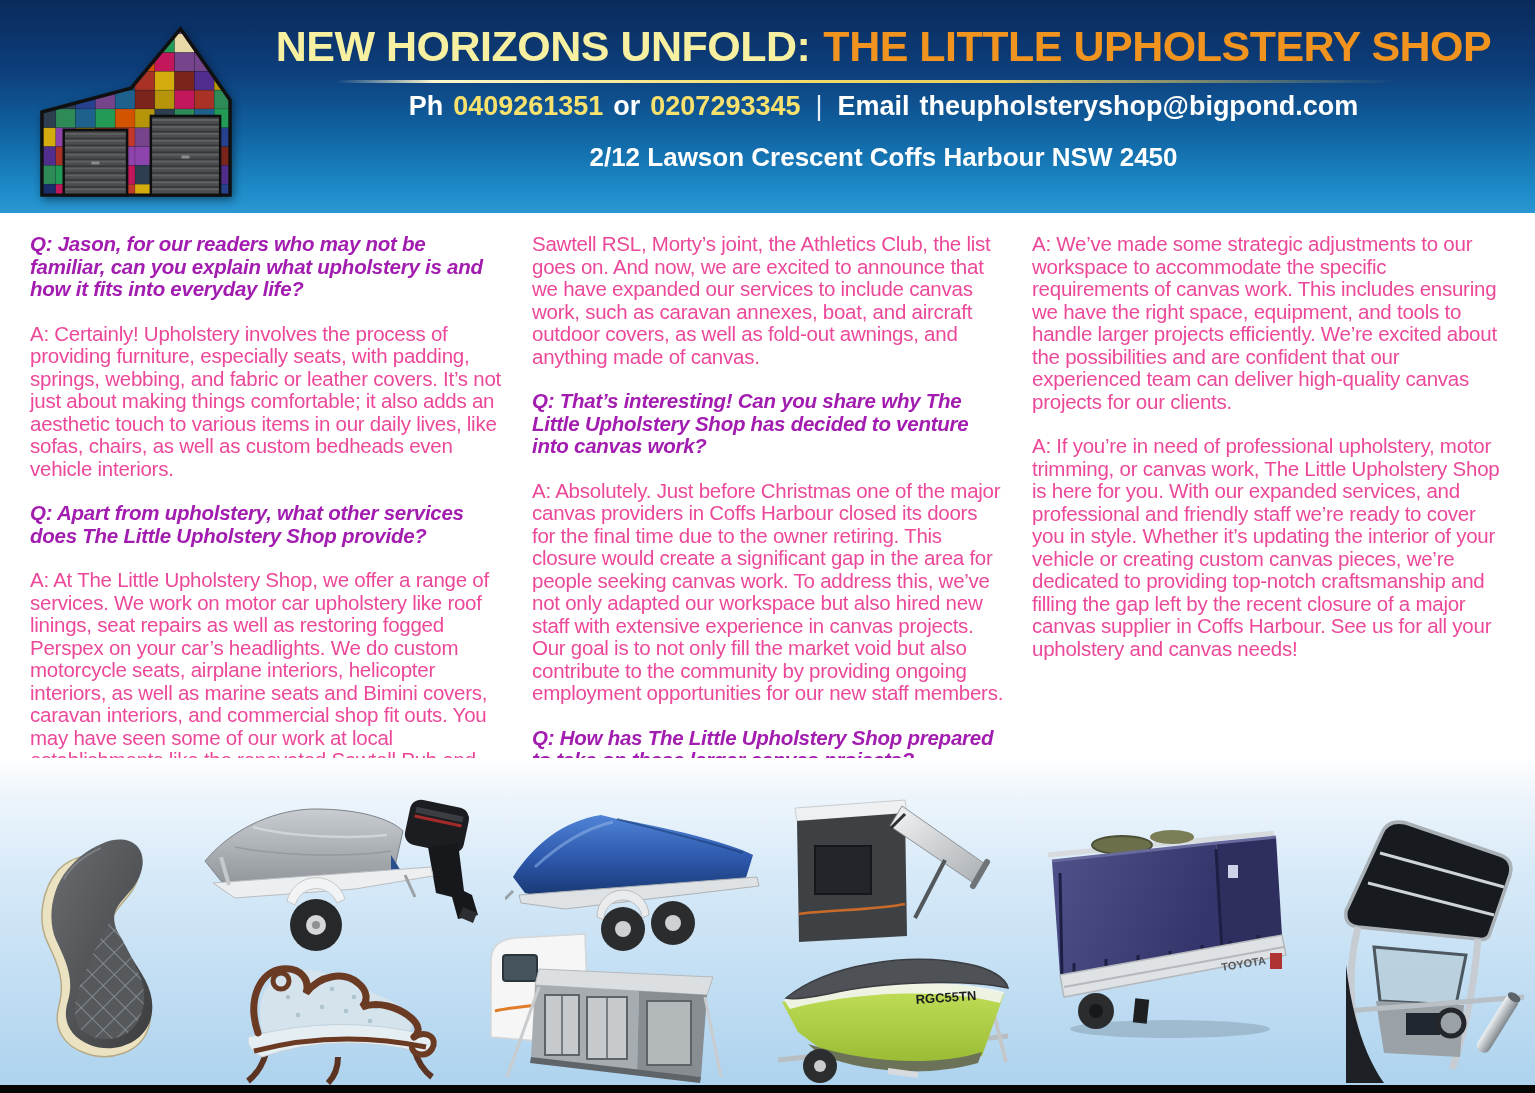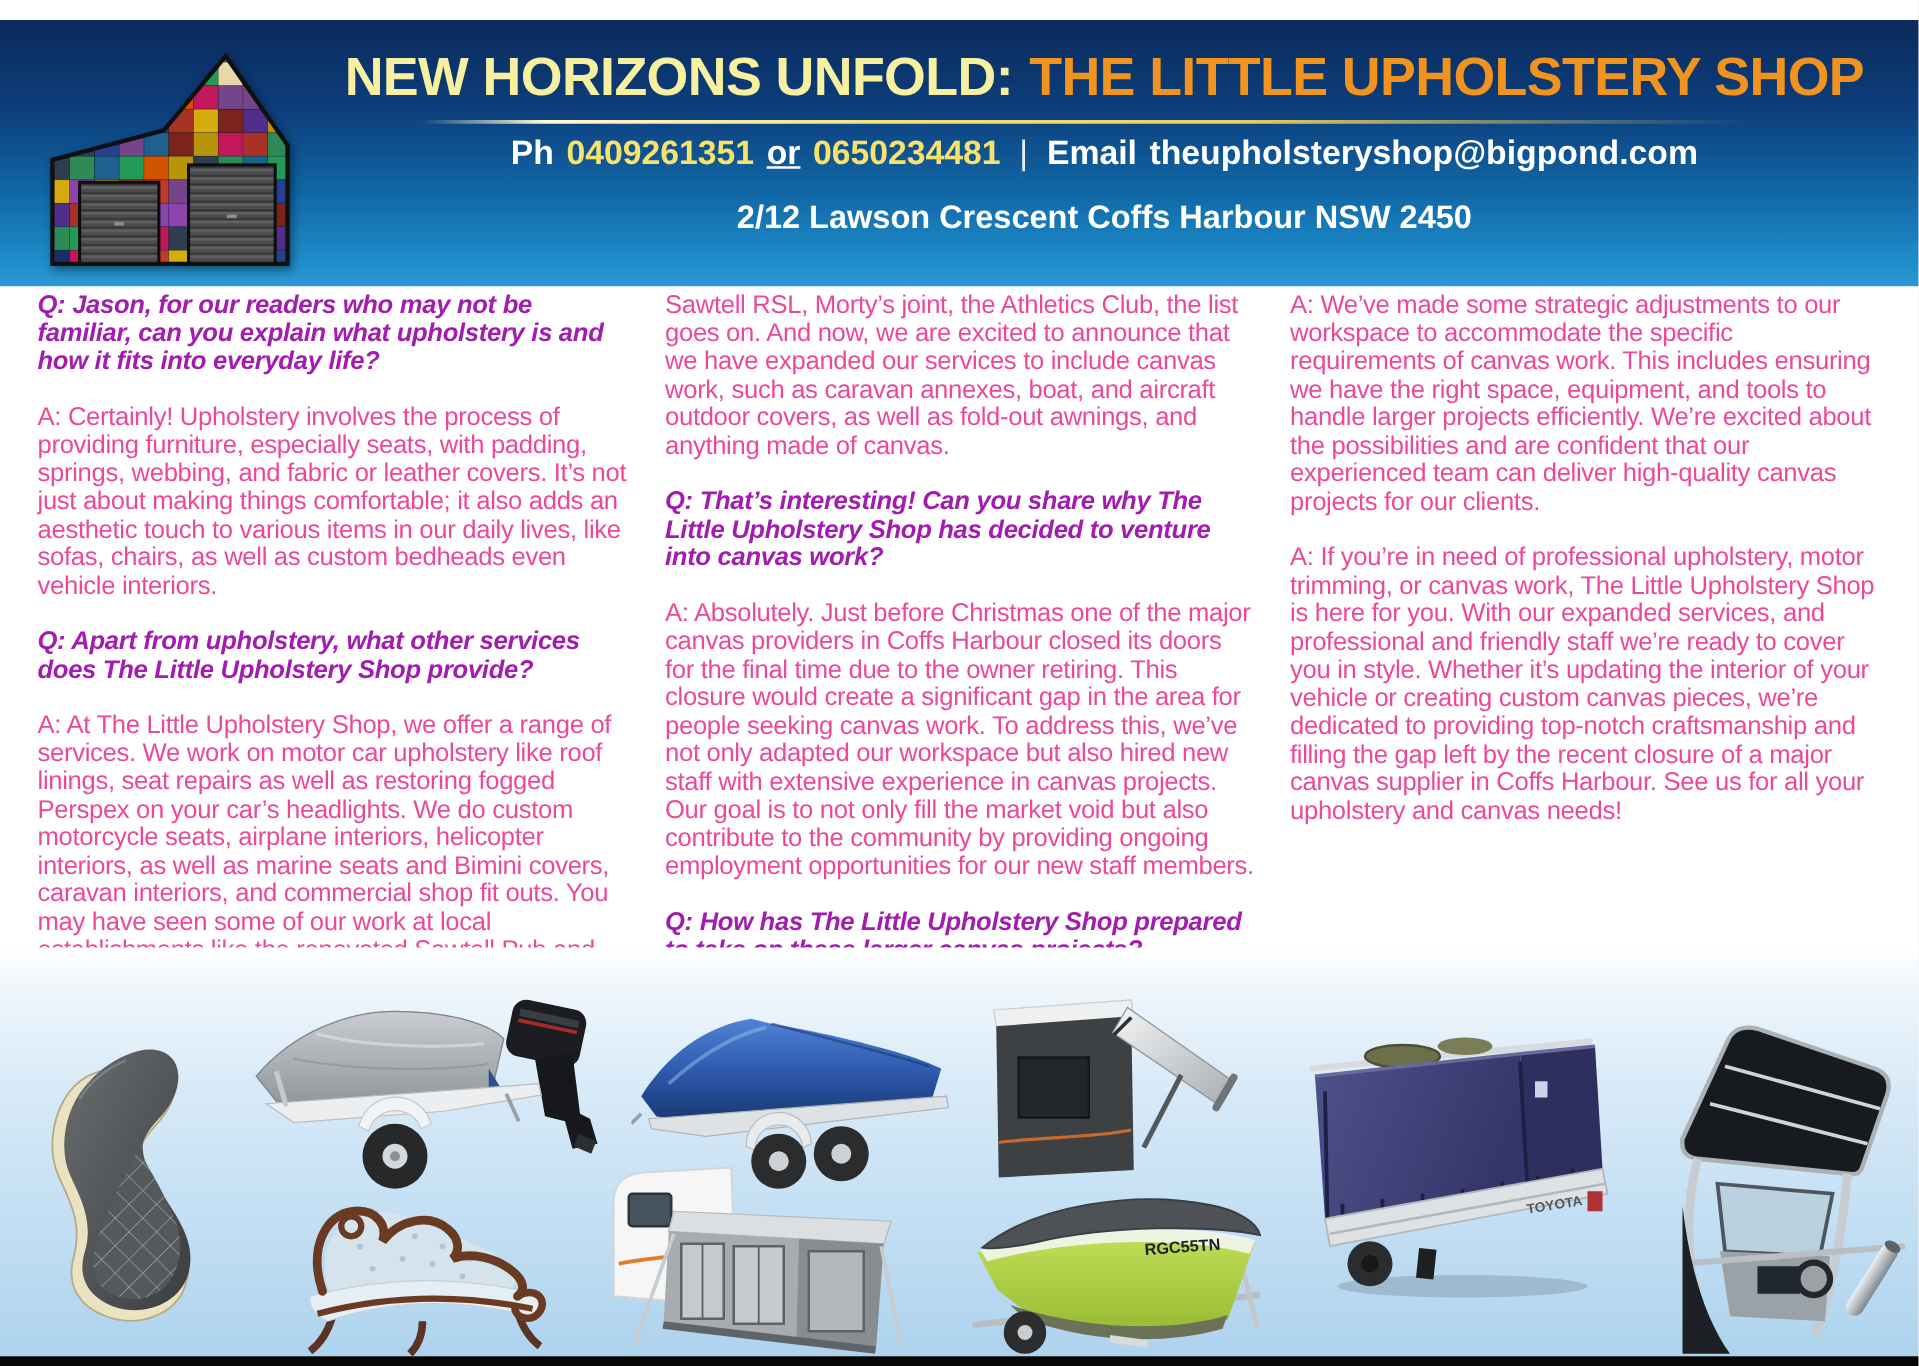--- a/index.html
+++ b/index.html
@@ -1,33 +1,33 @@
 <!DOCTYPE html>
 <html><head>
 <meta charset="utf-8">
 <style>
   html,body{margin:0;padding:0;background:#e8e8e8;}
   .page{position:relative;width:1535px;height:1093px;background:#ffffff;overflow:hidden;
         font-family:"Liberation Sans",sans-serif;}
   
-  .banner{position:absolute;top:16px;left:0;width:100%;height:213px;
+  .banner{position:absolute;top:0;left:0;width:100%;height:213px;
           background:linear-gradient(180deg,#0a2a5c 0%,#0d3f7c 34%,#1166a5 64%,#1e8cc9 90%,#2b97d3 100%);}
   .logo-wrap{position:absolute;left:36px;top:14px;width:198px;height:190px;
              filter:drop-shadow(2px 3px 4px rgba(0,0,0,.45));}
   .header-content{position:absolute;left:242px;top:0;width:1283px;text-align:center;color:#fff;}
   .headline{margin:0;padding-top:20px;font-weight:bold;font-size:43px;line-height:53px;letter-spacing:-0.5px;}
   .hl-yellow{color:#f7f0a0;}
   .hl-orange{color:#f0931f;}
   .hl-sp{display:inline-block;width:13px;}
   .divider{height:3px;width:1095px;margin:7px auto 0;
            background:linear-gradient(90deg,rgba(253,246,192,0) 0%,#fdf8cf 9%,#f3df70 38%,#e9cf5e 60%,rgba(233,207,94,0) 97%);}
   .contact{margin-top:8px;font-size:27px;font-weight:bold;color:#ffffff;}
   .contact .num{color:#f8e26d;}
   .contact .sep{margin:0 15px;font-weight:normal;color:#e8f1fa;}
-  .gap-r{margin-right:10px;} .gap-l{margin-left:10px;text-decoration:underline;}
+  .gap-r{margin-right:10px;} .gap-l{margin-left:10px;}
   .address{margin-top:20px;font-size:26px;font-weight:bold;color:#ffffff;}
   
   .article{position:absolute;top:233px;left:30px;width:1475px;}
   .col{position:absolute;top:0;width:472px;}
   .col-1{left:0;} .col-2{left:502px;} .col-3{left:1002px;width:476px;}
   .col p{margin:0 0 22px 0;font-size:20.5px;line-height:22.5px;color:#ec4899;letter-spacing:-0.25px;}
   .col p.question{font-weight:bold;font-style:italic;color:#a21caf;}
   
   .gallery{position:absolute;top:758px;left:0;width:100%;height:327px;
            background:linear-gradient(180deg,#ffffff 0%,#eff6fc 10%,#d8eaf8 34%,#c2def3 68%,#aed3ee 100%);}
@@ -162,21 +162,21 @@
         <rect x="147" y="142" width="8" height="3" fill="#8a8d90"></rect>
       </svg>
     </div>
 
     <div class="header-content">
       <h1 class="headline">
         <span class="hl-yellow">NEW HORIZONS UNFOLD:</span><span class="hl-sp"></span><span class="hl-orange">THE LITTLE UPHOLSTERY SHOP</span><br>
       </h1>
       <div class="divider"></div>
       <div class="contact">
-        <span class="gap-r">Ph</span><span class="num">0409261351</span><span class="gap-l gap-r">or</span><span class="num">0650234481</span><span class="sep">|</span><span class="gap-r">Email</span><span>theupholsteryshop@bigpond.com</span>
+        <span class="gap-r">Ph</span><span class="num">0409261351</span><span class="gap-l gap-r">or</span><span class="num">0207293345</span><span class="sep">|</span><span class="gap-r">Email</span><span>theupholsteryshop@bigpond.com</span>
       </div>
       <div class="address">2/12 Lawson Crescent Coffs Harbour NSW 2450</div>
     </div>
   </header>
 
   <main class="article">
     <div class="col col-1">
       <p class="question">Q: Jason, for our readers who may not be familiar, can you explain what upholstery is and how it fits into everyday life?</p>
       <p class="answer">A: Certainly! Upholstery involves the process of providing furniture, especially seats, with padding, springs, webbing, and fabric or leather covers. It’s not just about making things comfortable; it also adds an aesthetic touch to various items in our daily lives, like sofas, chairs, as well as custom bedheads even vehicle interiors.</p>
       <p class="question">Q: Apart from upholstery, what other services does The Little Upholstery Shop provide?</p>

